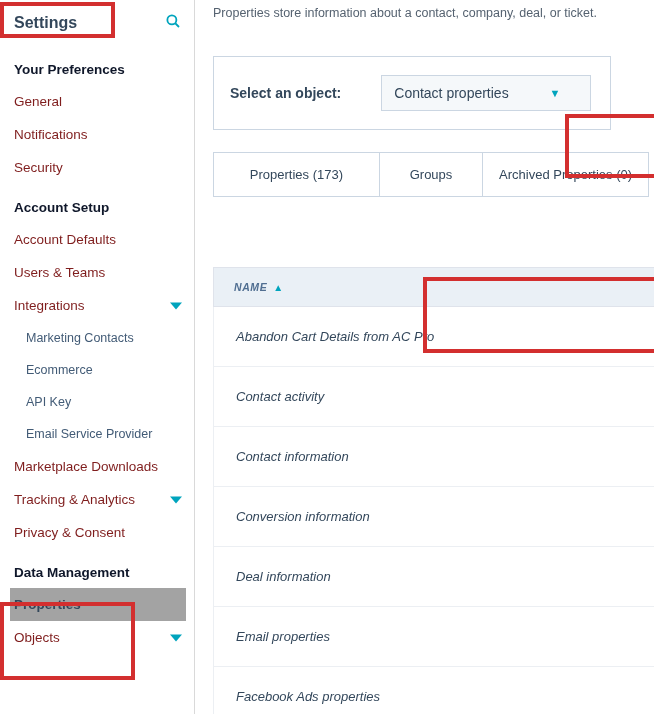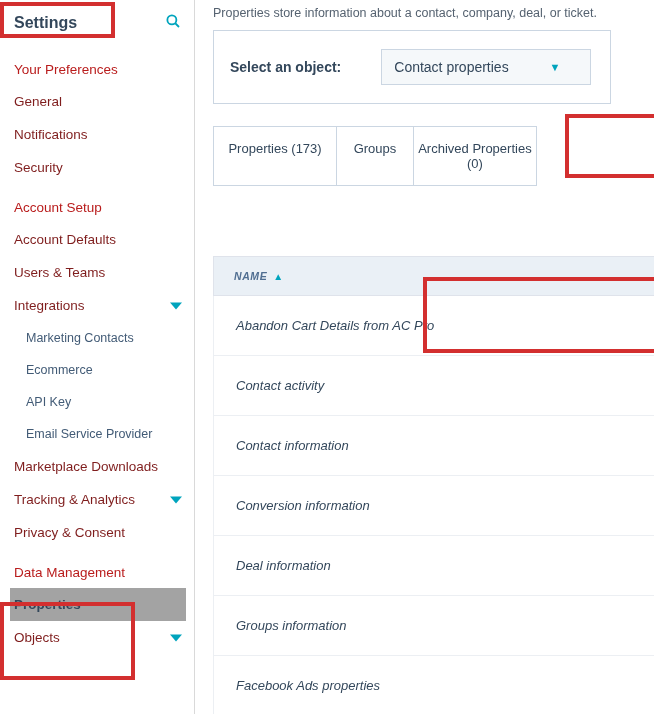--- a/index.html
+++ b/index.html
@@ -3,36 +3,36 @@
 <meta charset="utf-8">
 <style>
   * { box-sizing: border-box; margin: 0; padding: 0; }
   html, body { width: 654px; height: 714px; font-family: -apple-system, BlinkMacSystemFont, "Segoe UI", Arial, sans-serif; color:#33475b; background:#fff; overflow:hidden; }
   .app { display:flex; width:100%; height:100%; }
   .sidebar { width:195px; flex:none; border-right:1px solid #d9d9d9; background:#fff; padding:12px 0 0 0; position:relative;}
   .sidebar-inner { padding-left:10px; padding-right:8px;}
   .page-title-row { display:flex; align-items:center; justify-content:space-between; padding: 0 4px 12px 4px;}
   .page-title { font-size:16px; font-weight:700; color:#33475b; }
   .search-icon svg { width:18px; height:18px; }
-  .section-head { font-size:13.5px; font-weight:400; color:#b91c1c; padding:16px 4px 8px 4px;}
+  .section-head { font-size:13.5px; font-weight:700; color:#0f172a; padding:16px 4px 8px 4px;}
   .nav-item { display:flex; align-items:center; justify-content:space-between; font-size:13.5px; color:#7f1d1d; padding:9px 4px; cursor:pointer;}
   .nav-item.sub { padding-left:16px; font-size:12.5px; color:#425b76;}
   .nav-item .chev svg{ width:12px; height:12px; }
   .nav-item.active { background:#a3a3a3; color:#33475b; font-weight:600;}
   .chev { color:#00a4bd; display:flex; align-items:center;}
   .hl-title { position:absolute; left:0; top:2px; width:115px; height:36px; border:4px solid #d32f2f; pointer-events:none;}
   .hl-datamgmt { position:absolute; left:0; top:602px; width:135px; height:78px; border:4px solid #d32f2f; pointer-events:none;}
 
   .main { flex:1; padding:6px 0 0 18px; position:relative; background:#fff;}
   .intro { font-size:12.5px; color:#556270; padding-right:12px;}
-  .select-row { margin-top:10px; border:1px solid #cbd6e2; padding:18px 16px; display:flex; align-items:center; gap:40px; width:398px;}
+  .select-row { margin-top:36px; border:1px solid #cbd6e2; padding:18px 16px; display:flex; align-items:center; gap:40px; width:398px;}
   .select-label { font-size:14px; font-weight:700; color:#33475b;}
   .select-box { border:1px solid #cbd6e2; background:#f5f8fa; color:#33475b; font-size:14px; padding:9px 30px 9px 12px; width:210px; position:relative; display:flex; align-items:center; justify-content:space-between; cursor:pointer;}
   .select-box .tri { color:#00a4bd; font-size:11px;}
-  .tabs { display:flex; margin-top:22px; width:324px;}
+  .tabs { display:flex; margin-top:22px; width:436px;}
   .tab { border:1px solid #cbd6e2; border-right:none; background:#fff; font-size:13px; color:#33475b; padding:14px 0; text-align:center; flex:1; cursor:pointer;}
   .tab:last-child { border-right:1px solid #cbd6e2;}
   .tab.mid { flex:0.62; font-weight:400;}
   .tab-hl { position:absolute; left:370px; top:114px; width:94px; height:64px; border:4px solid #d32f2f; pointer-events:none;}
 
   .table { margin-top:70px;font-style:italic; }
   .thead { background:#eaf0f6; border:1px solid #dfe3eb; border-right:none; padding:13px 20px; display:flex; align-items:center;}
   .thead .name { font-size:10.5px; letter-spacing:0.6px; font-weight:700; color:#506e91;}
   .sort-caret { color:#00a4bd; font-size:10px; margin-left:6px;}
   .trow { border:1px solid #eceff3; border-top:none; border-right:none; padding:22px 22px; font-size:13px; color:#33475b; cursor:pointer;}
@@ -144,20 +144,20 @@
     <div class="table">
       <div class="thead">
         <span class="name">NAME</span>
         <span class="sort-caret">▲</span>
       </div>
       <div class="trow"><span>Abandon Cart Details from AC Pro</span></div>
       <div class="trow"><span>Contact activity</span></div>
       <div class="trow"><span>Contact information</span></div>
       <div class="trow"><span>Conversion information</span></div>
       <div class="trow"><span>Deal information</span></div>
-      <div class="trow"><span>Groups information</span></div>
+      <div class="trow"><span>Email properties</span></div>
       <div class="trow"><span>Facebook Ads properties</span></div>
     </div>
 
     <div class="tab-hl"></div>
     <div class="row-hl"></div>
   </main>
 </div>
 
 </body></html>

